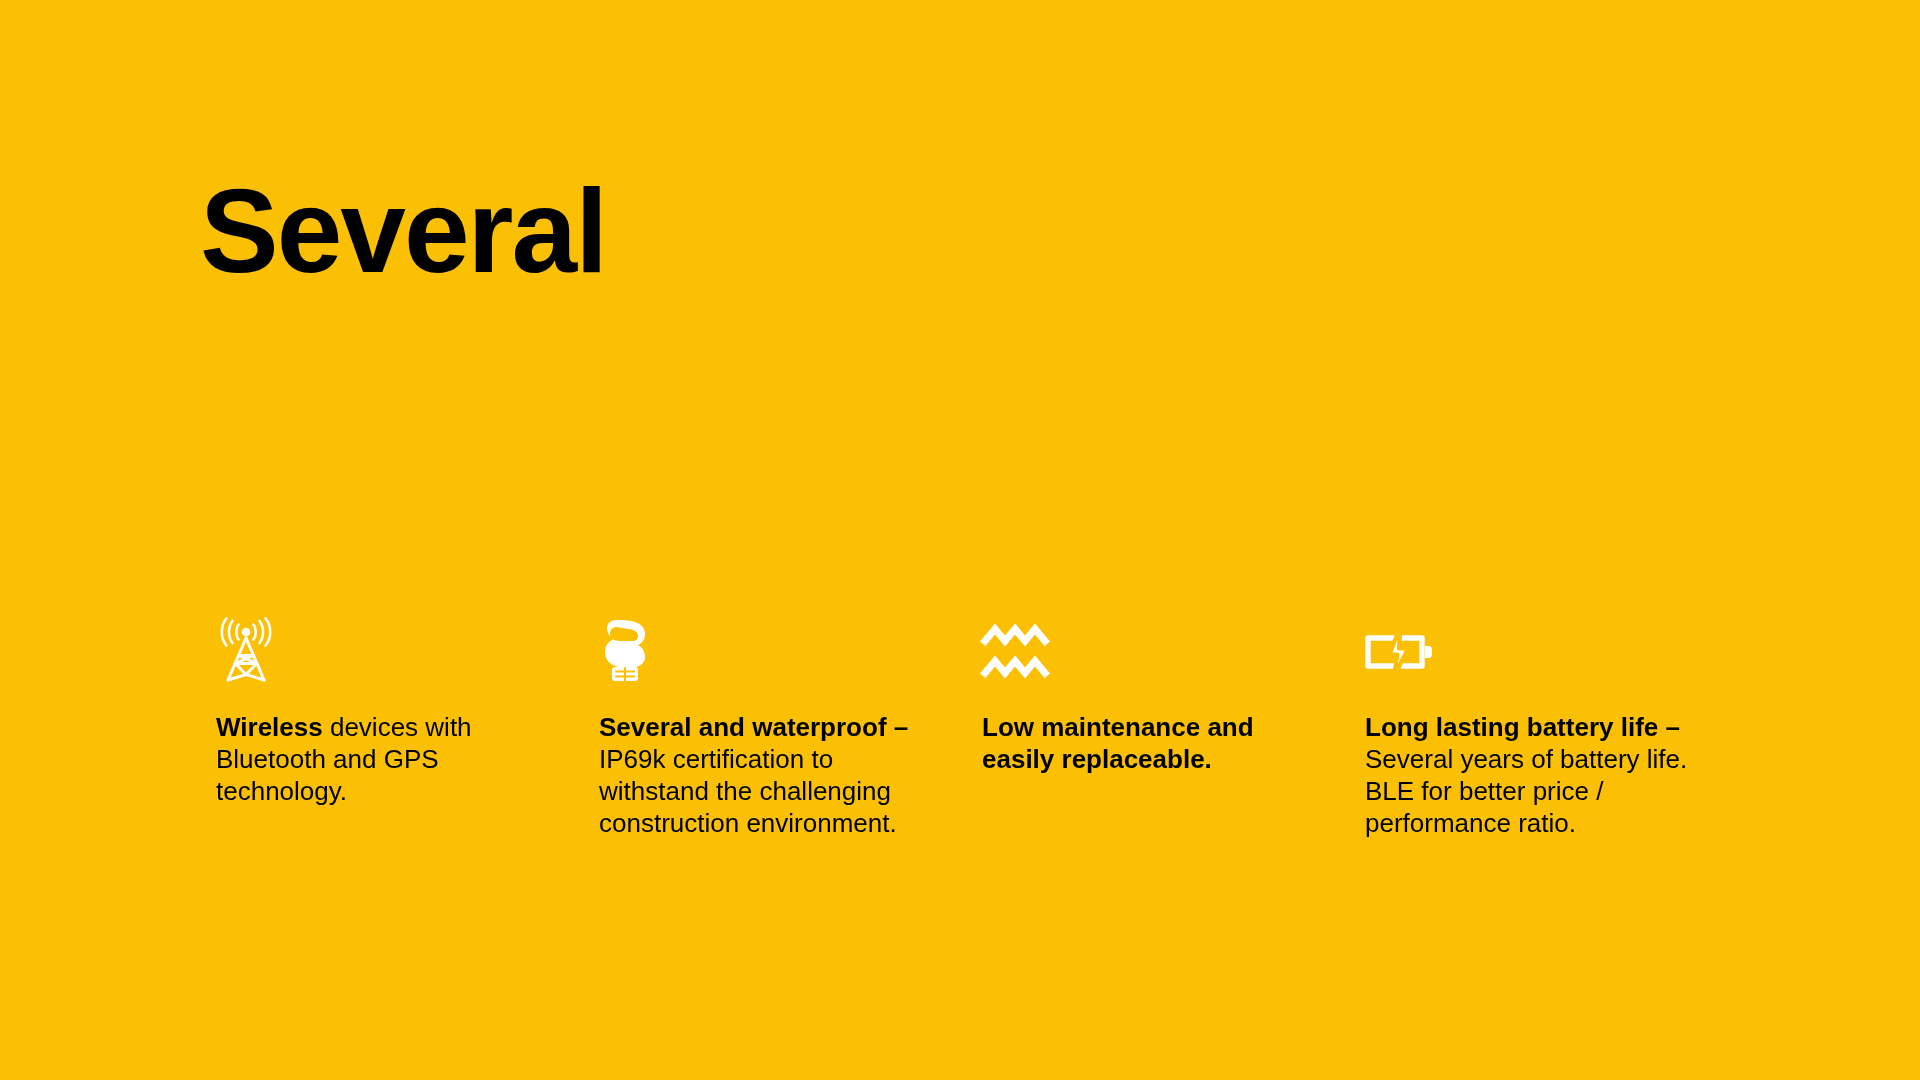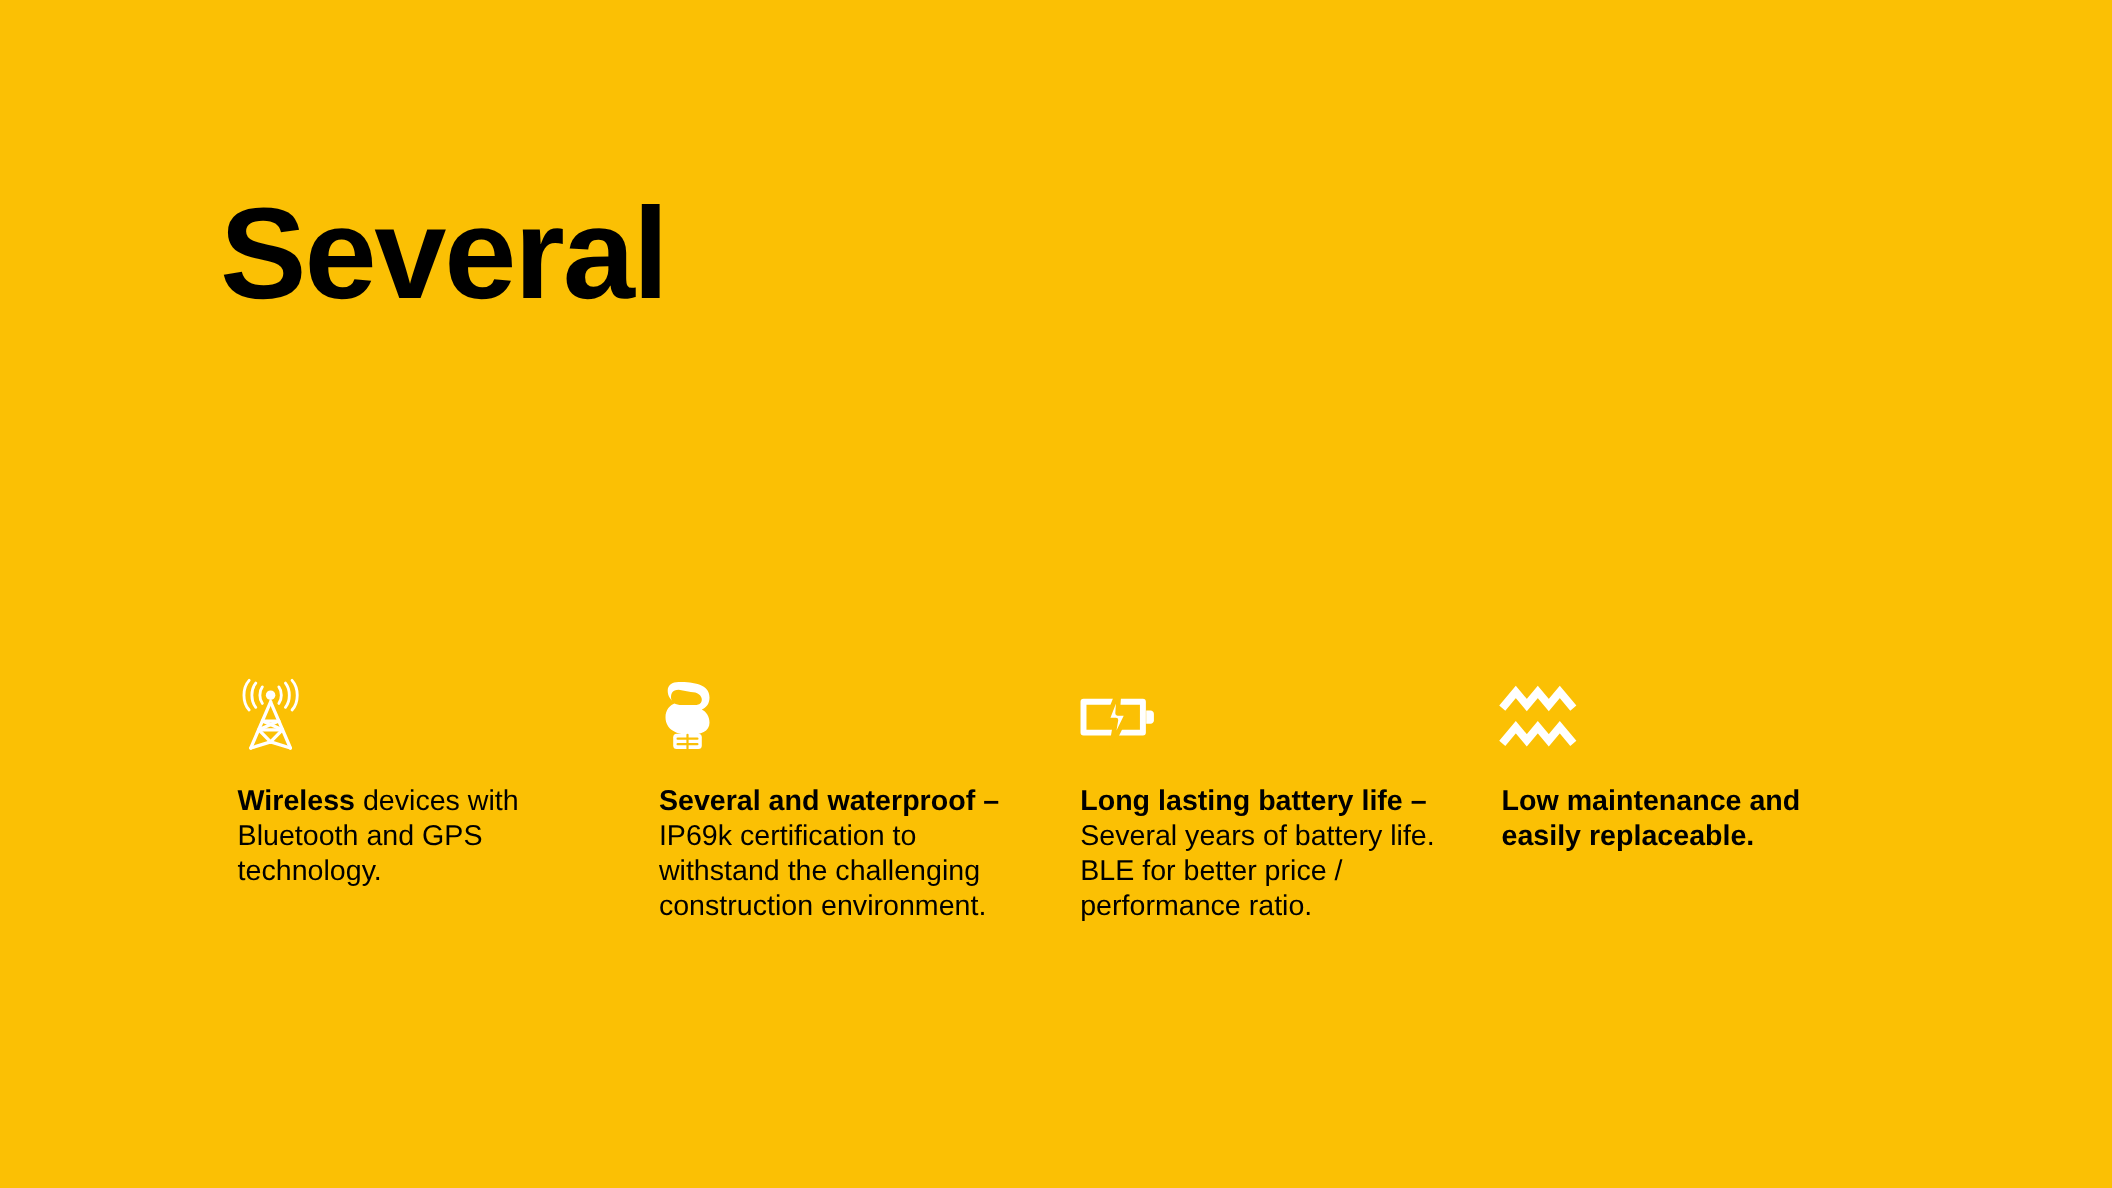--- a/index.html
+++ b/index.html
@@ -143,37 +143,37 @@
           <g stroke="#FBC004" stroke-width="2.0" stroke-linecap="round">
             <path d="M15 53.5 L33 53.5"></path>
             <path d="M15 58.5 L33 58.5"></path>
             <path d="M24 50 L24 62.5"></path>
           </g>
         </svg>
       </span>
       <p class="feature-text"><span class="lead">Several and waterproof –</span><span class="rest"> IP69k certification to withstand the challenging construction environment.</span></p>
     </div>
 
-    <div class="feature-col col-3">
-      <span class="feature-icon">
-        <svg viewBox="0 0 70 52" xmlns="http://www.w3.org/2000/svg" aria-hidden="true">
-          <path d="M3 12 H57 V40 H3 Z" fill="none" stroke="#FFFFFF" stroke-width="5.4" stroke-linejoin="round"></path>
-          <path d="M60 20 H64 C65.6 20 67 21.4 67 23 V29 C67 30.6 65.6 32 64 32 H60 Z" fill="#FFFFFF"></path>
-          <path d="M35.5 0 L24.5 28.5 L32.5 28.5 L28.5 52 L43 22.5 L34 22.5 Z" fill="#FFFFFF" stroke="#FBC004" stroke-width="4.2" stroke-linejoin="round"></path>
-        </svg>
-      </span>
-      <p class="feature-text"><span class="lead">Long lasting battery life –</span><span class="rest"> Several years of battery life. BLE for better price / performance ratio.</span></p>
-    </div>
-
     <div class="feature-col col-4">
       <span class="feature-icon">
         <svg viewBox="0 0 66 50" xmlns="http://www.w3.org/2000/svg" aria-hidden="true">
           <g fill="none" stroke="#FFFFFF" stroke-width="7.2" stroke-linecap="square" stroke-linejoin="miter">
             <polyline points="3,15 13,3 23,15 33,3 43,15 53,3 63,15"></polyline>
             <polyline points="3,47 13,35 23,47 33,35 43,47 53,35 63,47"></polyline>
           </g>
         </svg>
       </span>
       <p class="feature-text all-bold"><span class="lead">Low maintenance and easily replaceable.</span><span class="rest"></span></p>
     </div>
 
+    <div class="feature-col col-3">
+      <span class="feature-icon">
+        <svg viewBox="0 0 70 52" xmlns="http://www.w3.org/2000/svg" aria-hidden="true">
+          <path d="M3 12 H57 V40 H3 Z" fill="none" stroke="#FFFFFF" stroke-width="5.4" stroke-linejoin="round"></path>
+          <path d="M60 20 H64 C65.6 20 67 21.4 67 23 V29 C67 30.6 65.6 32 64 32 H60 Z" fill="#FFFFFF"></path>
+          <path d="M35.5 0 L24.5 28.5 L32.5 28.5 L28.5 52 L43 22.5 L34 22.5 Z" fill="#FFFFFF" stroke="#FBC004" stroke-width="4.2" stroke-linejoin="round"></path>
+        </svg>
+      </span>
+      <p class="feature-text"><span class="lead">Long lasting battery life –</span><span class="rest"> Several years of battery life. BLE for better price / performance ratio.</span></p>
+    </div>
+
   </div>
 </div>
 
 </body></html>

